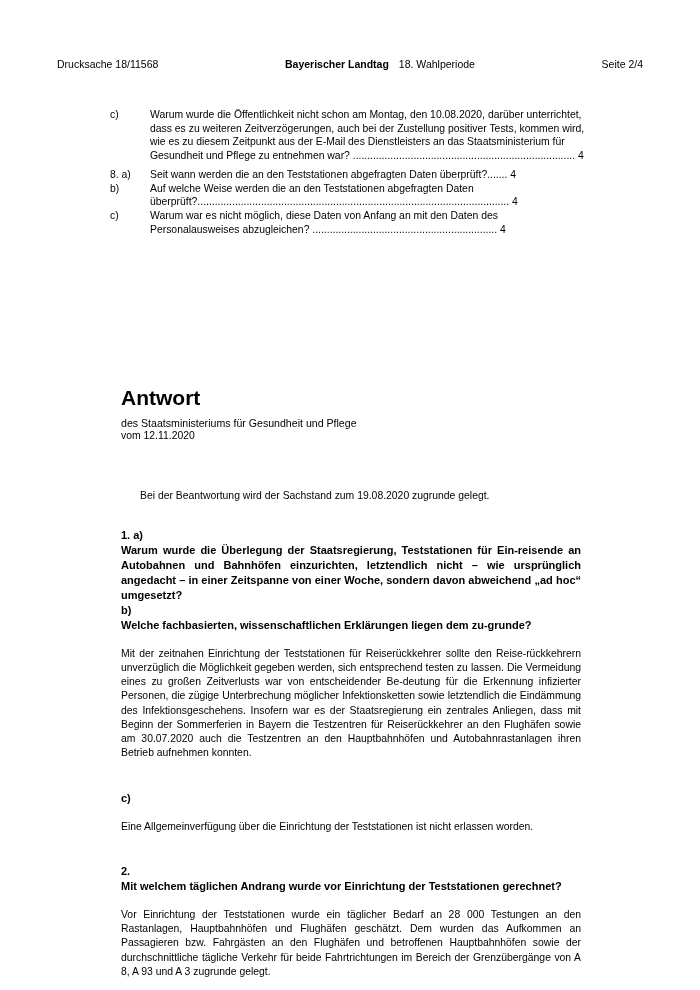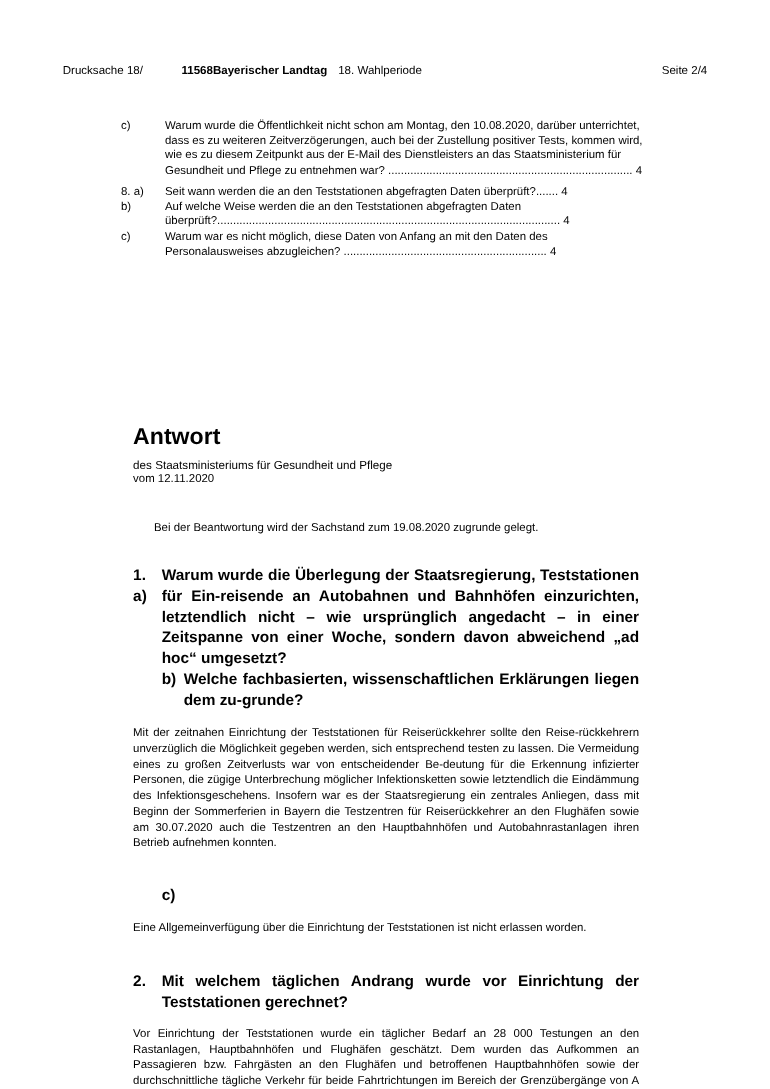--- a/index.html
+++ b/index.html
@@ -32,35 +32,36 @@
     display: flex;
     align-items: baseline;
     font-size: 10.5px;
   }
   .header-left {
     flex: 0 0 auto;
     white-space: nowrap;
   }
   .header-center {
     flex: 1 1 auto;
+    text-align: center;
     white-space: nowrap;
   }
   .header-center .org {
     font-weight: bold;
   }
   .header-center .period {
     font-weight: normal;
     margin-left: 10px;
   }
   .header-right {
     flex: 0 0 auto;
     white-space: nowrap;
     text-align: center;
   }
-  .b { font-weight: bold; margin-left: 35px; }
+  .b { font-weight: normal; }
 
   
   .toc {
     position: absolute;
     top: 108px;
     left: 110px;
     width: 480px;
     font-size: 10.4px;
     line-height: 1.32;
   }
@@ -101,34 +102,35 @@
     font-size: 10.6px;
     font-weight: normal;
     margin: 0 0 1px 0;
   }
   .answer-date {
     font-size: 10.4px;
     margin: 0 0 0 0;
   }
   .intro {
     font-size: 10.4px;
-    margin-top: 33px;
+    margin-top: 48px;
     line-height: 1.35;
     padding-left: 19px;
   }
 
   .qa-block {
     margin-top: 25px;
   }
   .q-row {
     display: flex;
-    font-size: 14px;
+    font-size: 11px;
     font-weight: bold;
     line-height: 1.36;
     margin-bottom: 0px;
+    flex-direction: column;
   }
   .q-num {
     flex: 0 0 auto;
     width: 26px;
   }
   .q-letter {
     flex: 0 0 auto;
     width: 20px;
   }
   .q-text {

